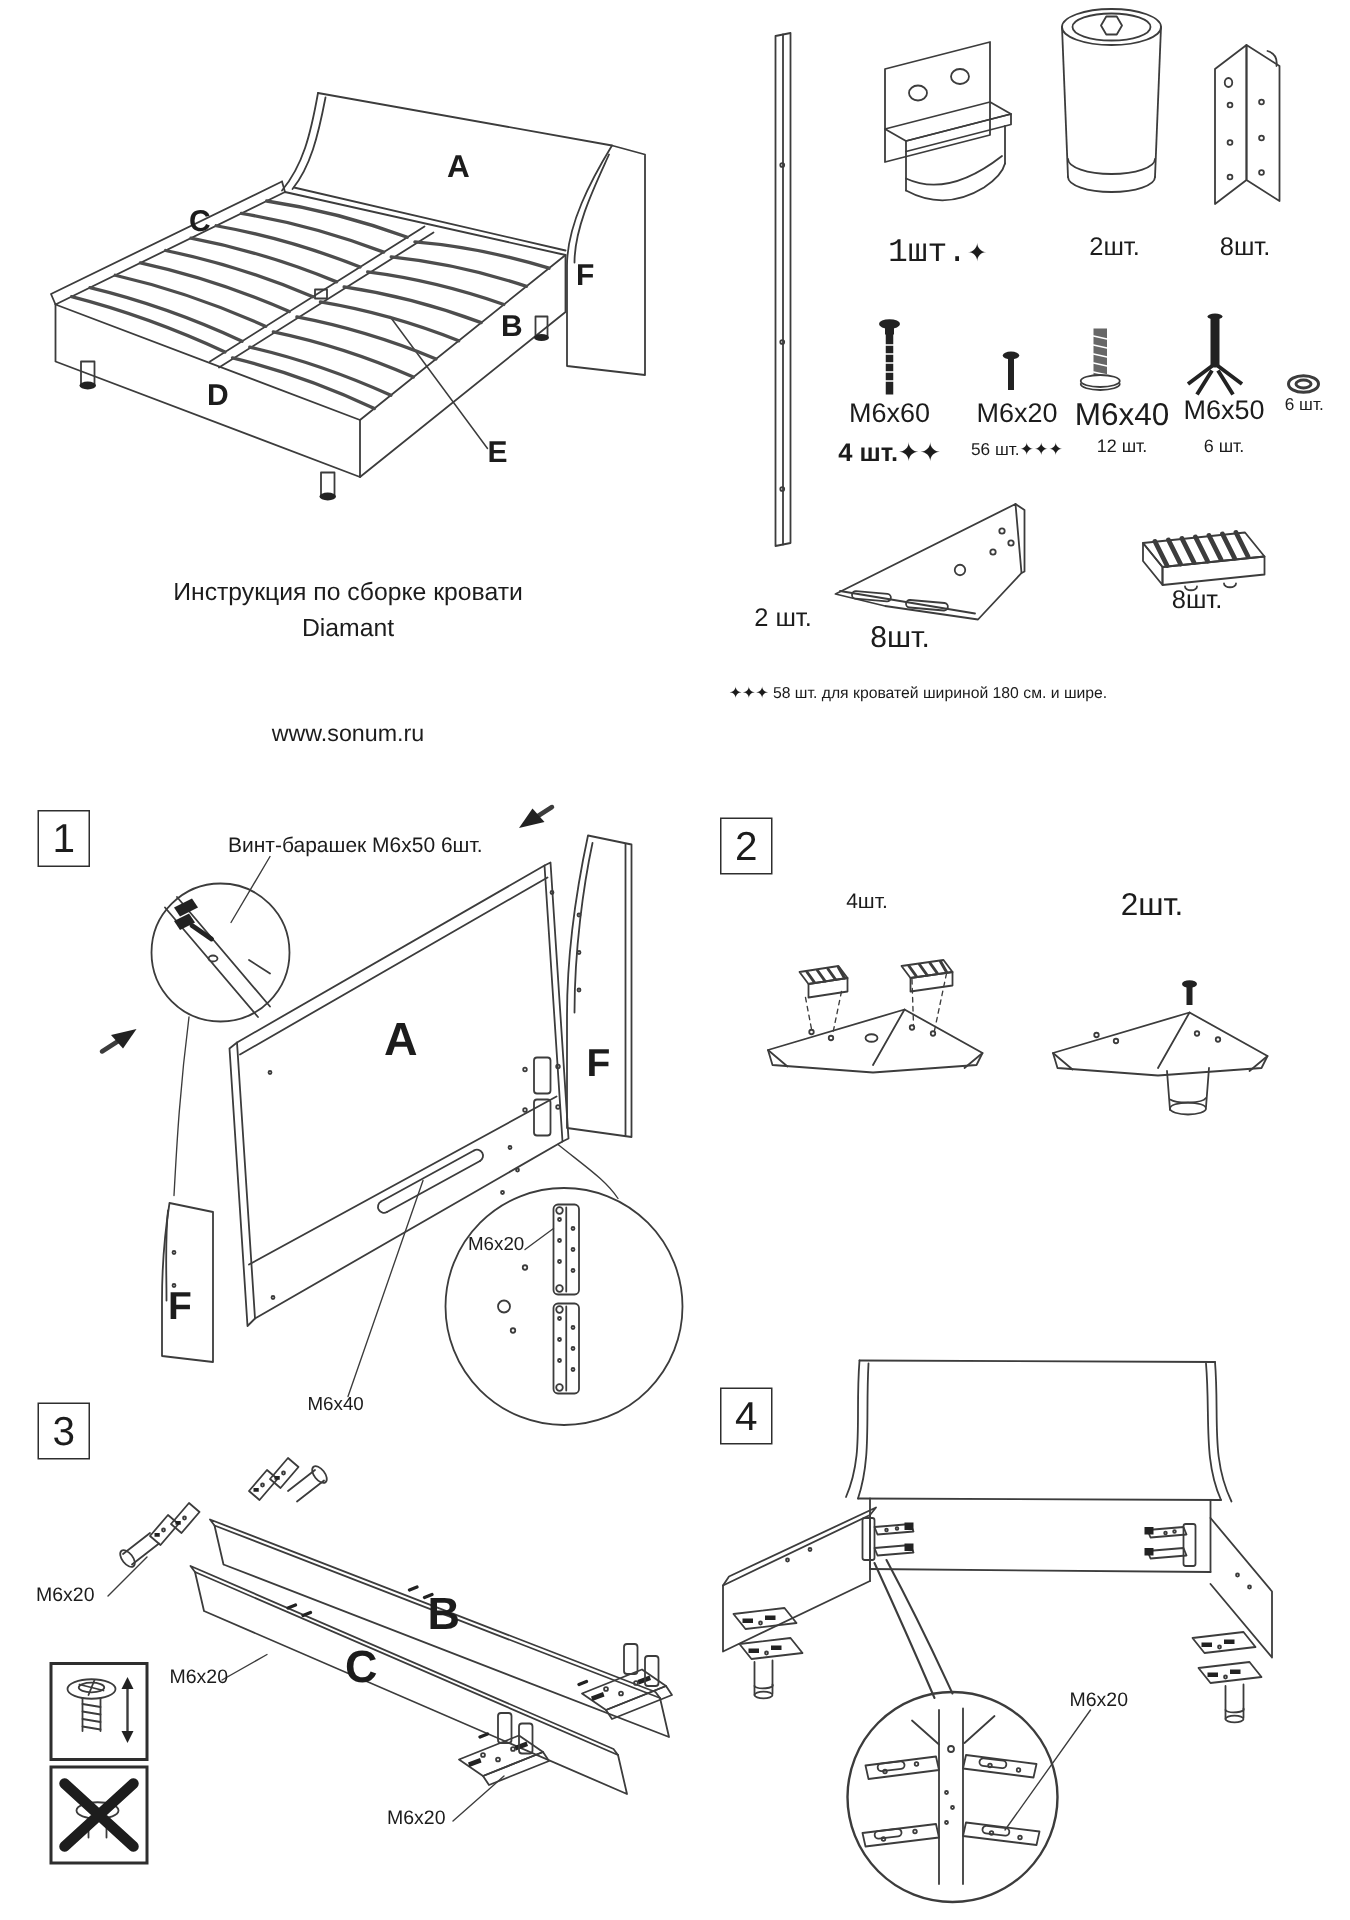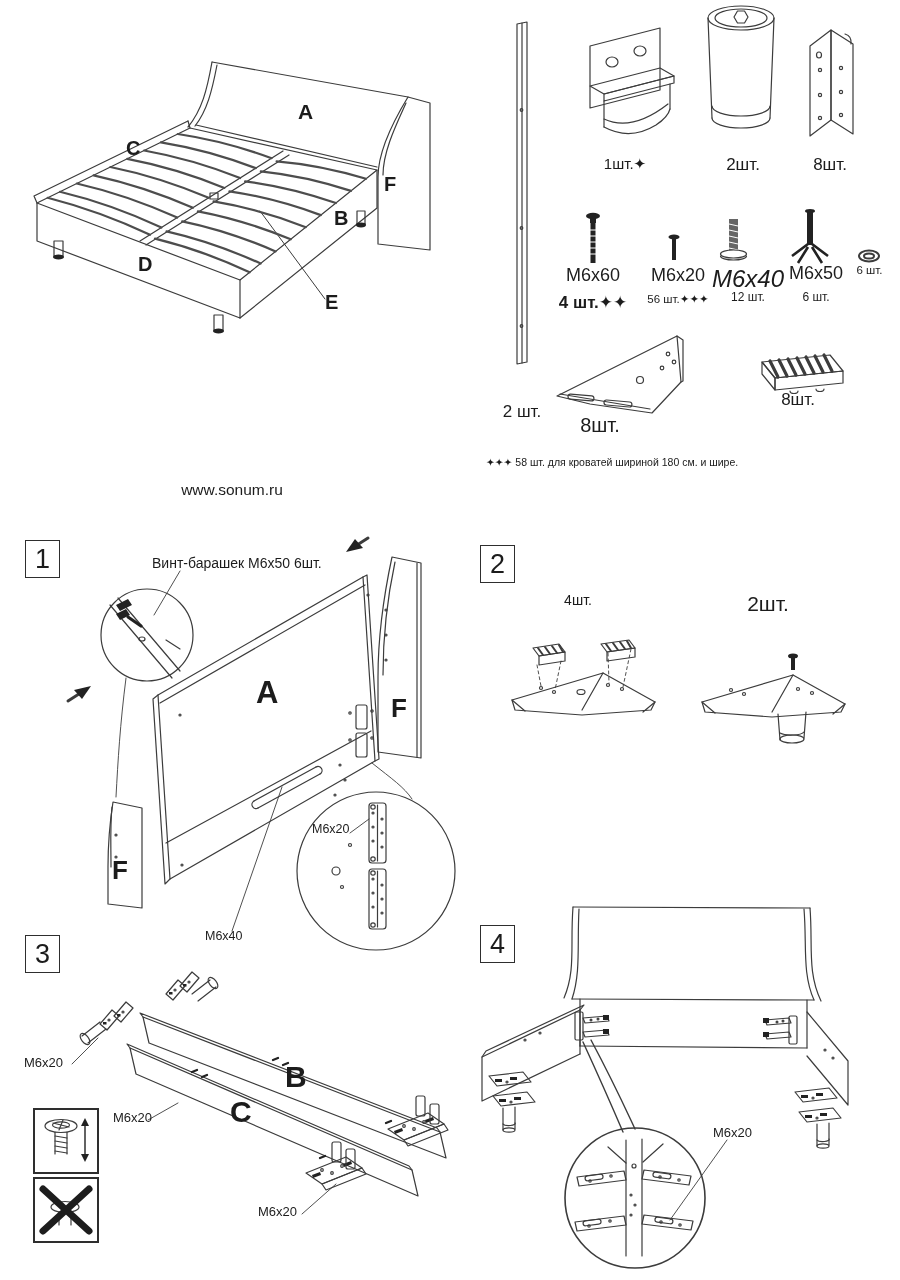--- a/index.html
+++ b/index.html
@@ -80,20 +80,24 @@
       </g>
     </svg>
     <div class="lbl big-letter" style="left:278px;top:85px;font-size:21px;">A</div>
     <div class="lbl big-letter" style="left:106px;top:122px;font-size:20px;">C</div>
     <div class="lbl big-letter" style="left:364px;top:158px;font-size:20px;">F</div>
     <div class="lbl big-letter" style="left:314px;top:192px;font-size:20px;">B</div>
     <div class="lbl big-letter" style="left:118px;top:238px;font-size:20px;">D</div>
     <div class="lbl big-letter" style="left:305px;top:276px;font-size:20px;">E</div>
   </div>
 
+  <div class="lbl ctr" style="left:57px;top:383px;width:350px;font-size:16.5px;line-height:24px;">
+    <div>Инструкция по сборке кровати</div>
+    <div>Diamant</div>
+  </div>
   <div class="lbl ctr" style="left:57px;top:481px;width:350px;font-size:15.5px;">www.sonum.ru</div>
 
   <div class="abs" style="left:490px;top:0;width:410px;height:450px;">
     <svg width="410" height="450" viewBox="0 0 410 450">
       <g class="ln">
 
         <g>
           <path d="M27,24 L37,22 L37,362 L27,364 Z"></path>
           <path d="M32,23 L32,363"></path>
           <circle cx="31.5" cy="110" r="1.3"></circle>
@@ -181,28 +185,28 @@
           <rect x="182" y="238" width="4" height="22"></rect>
         </g>
         <g>
           <ellipse cx="320" cy="211" rx="5" ry="2"></ellipse>
           <rect x="317" y="211" width="6" height="34"></rect>
           <path d="M318,244 L302,256 M322,244 L338,256 M318,247 L308,263 M322,247 L332,263" stroke="#222" stroke-width="2.6" fill="none"></path>
         </g>
       </g>
     </svg>
     <div class="lbl ctr" style="left:2px;top:374px;width:60px;font-size:17px;margin-top:28px;">2 шт.</div>
-    <div class="lbl ctr" style="left:95px;top:155px;width:80px;font-size:15px;">1шт.✦</div>
+    <div class="lbl ctr" style="left:95px;top:155px;width:80px;font-size:22px;font-family:Liberation Mono, monospace;">1шт.✦</div>
     <div class="lbl ctr" style="left:218px;top:155px;width:70px;font-size:17px;">2шт.</div>
     <div class="lbl ctr" style="left:305px;top:155px;width:70px;font-size:17px;">8шт.</div>
     <div class="lbl ctr" style="left:63px;top:265px;width:80px;font-size:18px;">М6х60</div>
     <div class="lbl ctr" style="left:63px;top:292px;width:80px;font-size:17px;font-weight:bold;">4 шт.✦✦</div>
     <div class="lbl ctr" style="left:148px;top:265px;width:80px;font-size:18px;">М6х20</div>
     <div class="lbl ctr" style="left:148px;top:292px;width:80px;font-size:11.5px;">56 шт.✦✦✦</div>
-    <div class="lbl ctr" style="left:218px;top:265px;width:80px;font-size:24px;font-style:italic;">М6х40</div>
+    <div class="lbl ctr" style="left:218px;top:265px;width:80px;font-size:21px;">М6х40</div>
     <div class="lbl ctr" style="left:218px;top:290px;width:80px;font-size:12px;">12 шт.</div>
     <div class="lbl ctr" style="left:286px;top:263px;width:80px;font-size:18px;">М6х50</div>
     <div class="lbl ctr" style="left:286px;top:290px;width:80px;font-size:12px;">6 шт.</div>
     <div class="lbl ctr" style="left:352px;top:264px;width:55px;font-size:11.5px;">6 шт.</div>
     <div class="lbl ctr" style="left:70px;top:414px;width:80px;font-size:20px;">8шт.</div>
     <div class="lbl ctr" style="left:268px;top:390px;width:80px;font-size:17px;">8шт.</div>
   </div>
 
   <div class="foot">
     <div>✦✦✦  58 шт. для кроватей шириной 180 см. и шире.</div>

